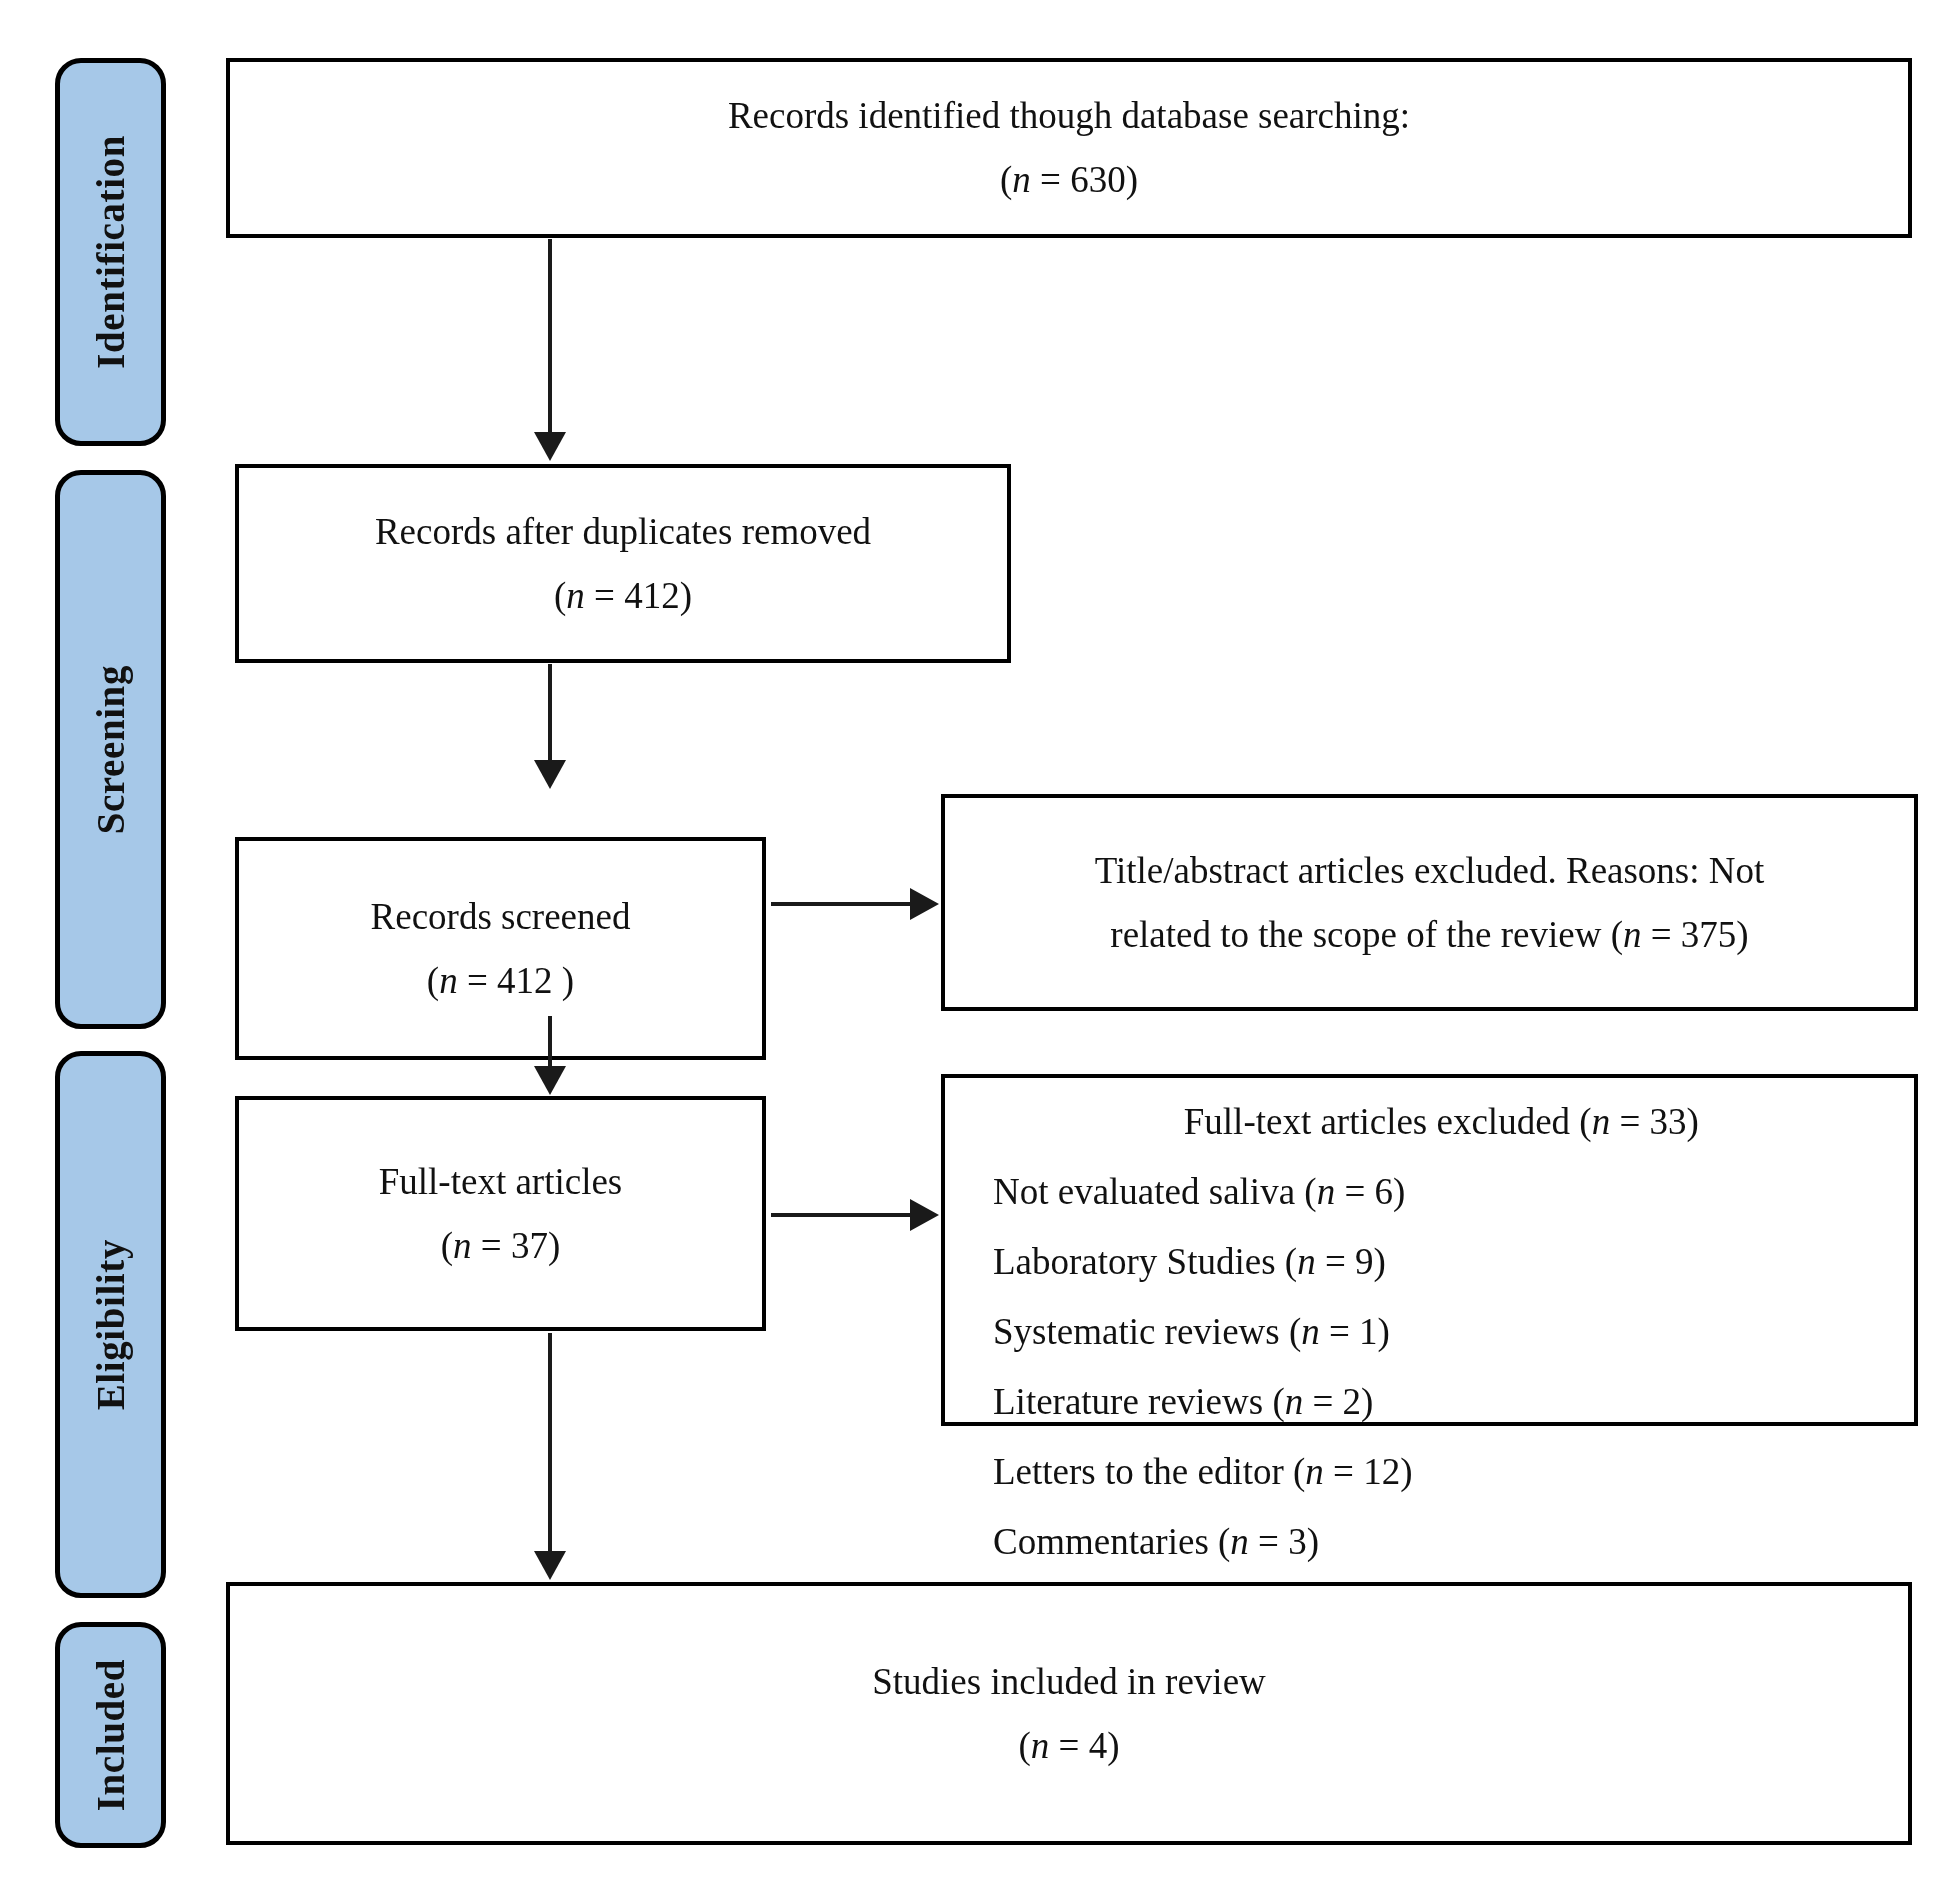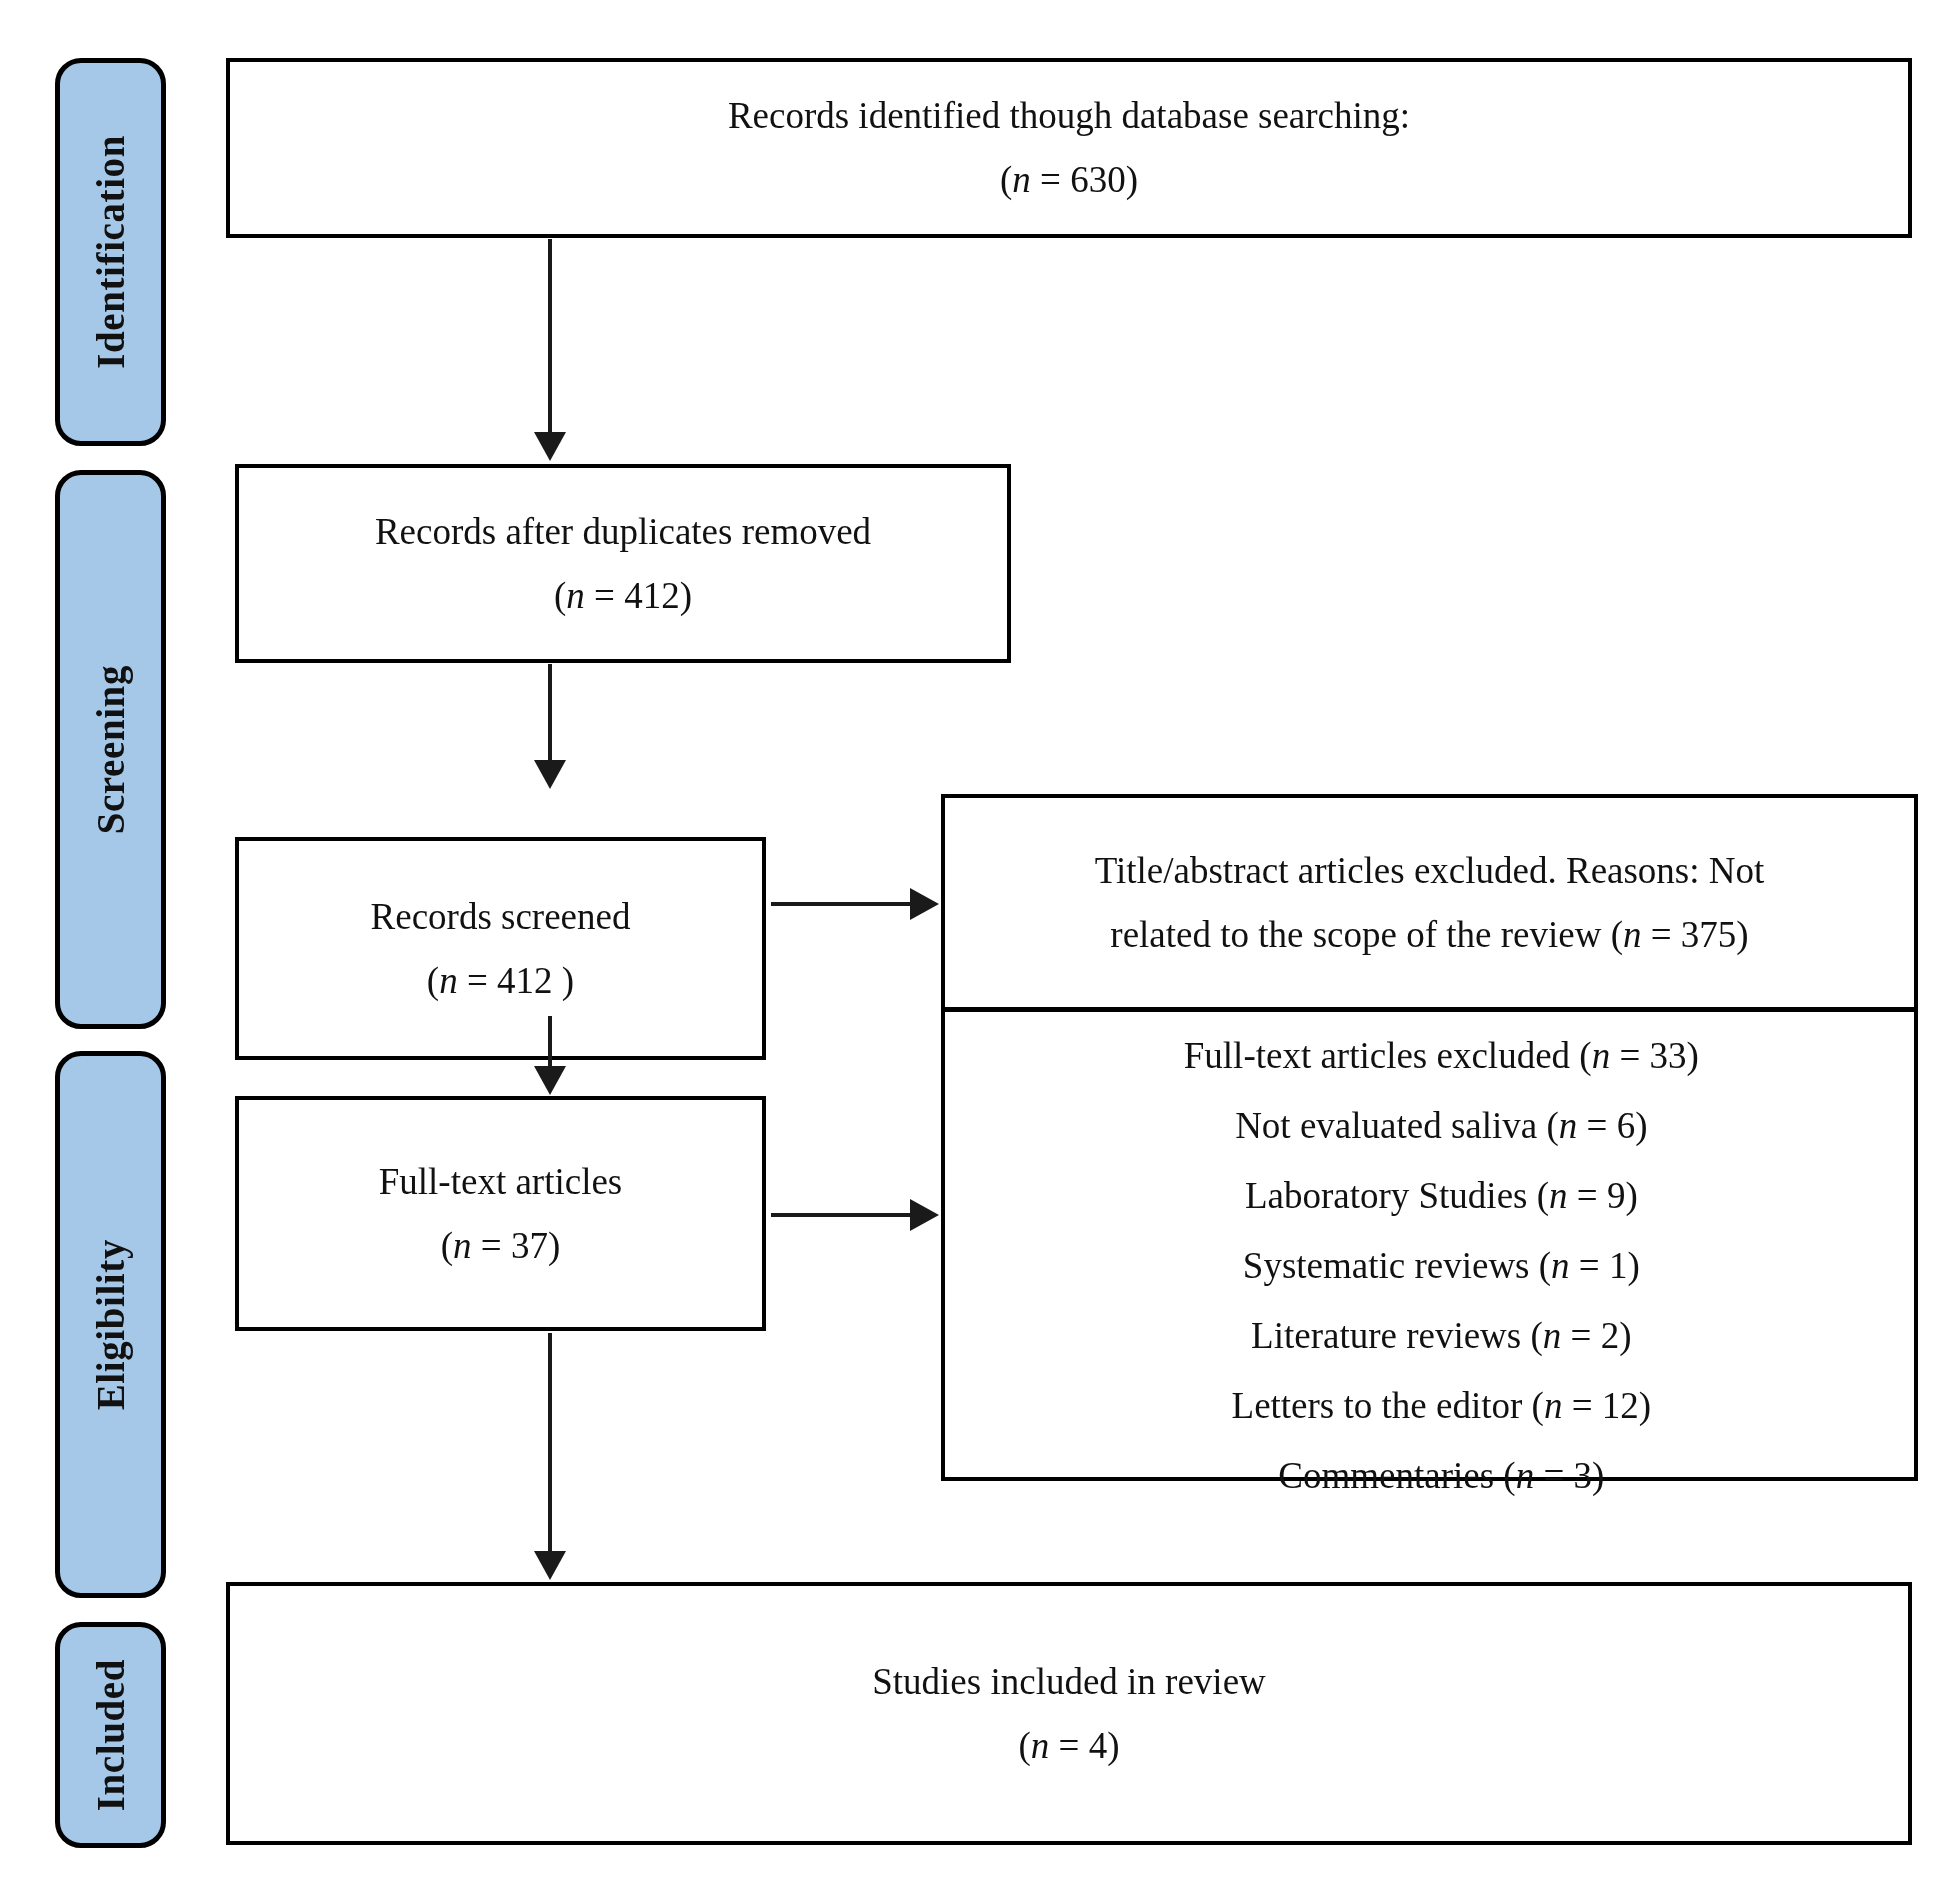--- a/index.html
+++ b/index.html
@@ -47,21 +47,21 @@
     text-align:right;
   }
   .box .bline{display:block;}
   .box-list{
     align-items:stretch;justify-content:flex-start;
     padding:8.6px 24.4px 0 48px;
     line-height:70px;
     text-align:left;
   }
   .box-list .bheading{text-align:center;display:block;}
-  .box-list .bline{text-align:center;}
+  .box-list .bline{text-align:left;}
 
   
   .varrow{position:absolute;width:3.7px;background:var(--arrow);}
   .varrow::after{
     content:"";position:absolute;bottom:-28px;left:50%;
     transform:translateX(-50%);
     border:16px solid transparent;border-top:29px solid var(--arrow);border-bottom:0;
   }
   .harrow{position:absolute;height:3.7px;background:var(--arrow);}
   .harrow::after{
@@ -107,21 +107,21 @@
   <div class="box" style="left:235px;top:1096px;width:531px;height:235px;">
     <span class="bline">Full-text articles</span>
     <span class="bline">(<i>n</i> = 37)</span>
   </div>
 
   <div class="box" style="left:941px;top:794px;width:977px;height:217px;">
     <span class="bline">Title/abstract articles excluded. Reasons: Not</span>
     <span class="bline">related to the scope of the review (<i>n</i> = 375)</span>
   </div>
 
-  <div class="box box-list" style="left:941px;top:1008px;width:977px;height:473px;">
+  <div class="box box-list" style="left:941px;top:1074px;width:977px;height:352px;">
     <span class="bheading">Full-text articles excluded (<i>n</i> = 33)</span>
     <span class="bline">Not evaluated saliva (<i>n</i> = 6)</span>
     <span class="bline">Laboratory Studies (<i>n</i> = 9)</span>
     <span class="bline">Systematic reviews (<i>n</i> = 1)</span>
     <span class="bline">Literature reviews (<i>n</i> = 2)</span>
     <span class="bline">Letters to the editor (<i>n</i> = 12)</span>
     <span class="bline">Commentaries (<i>n</i> = 3)</span>
   </div>
 
   <div class="box" style="left:226px;top:1582px;width:1686px;height:263px;">

